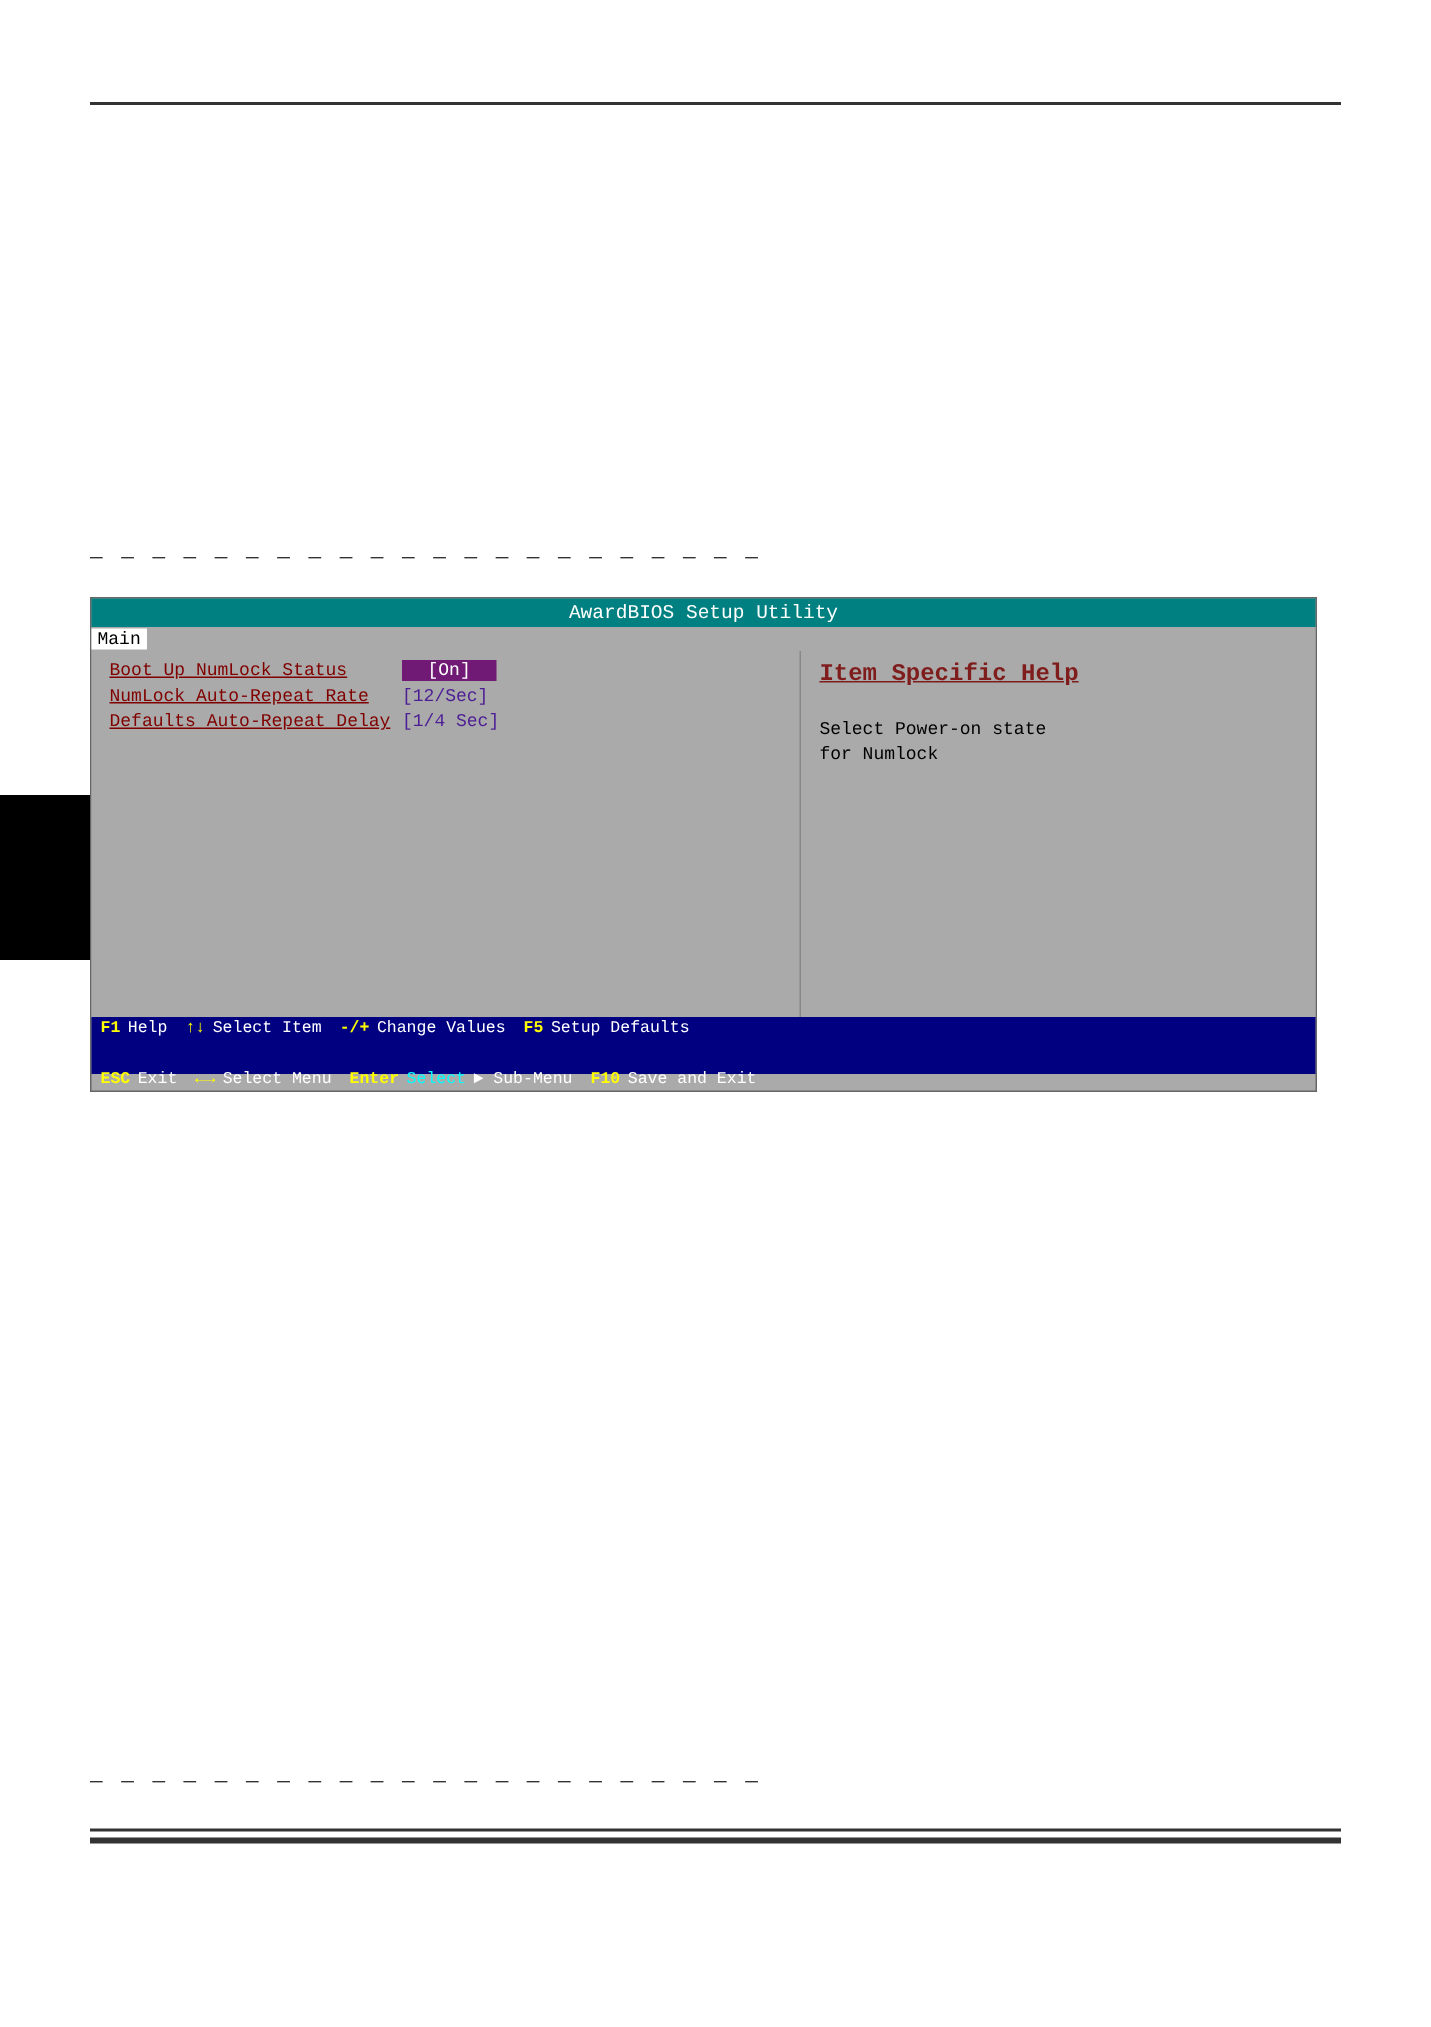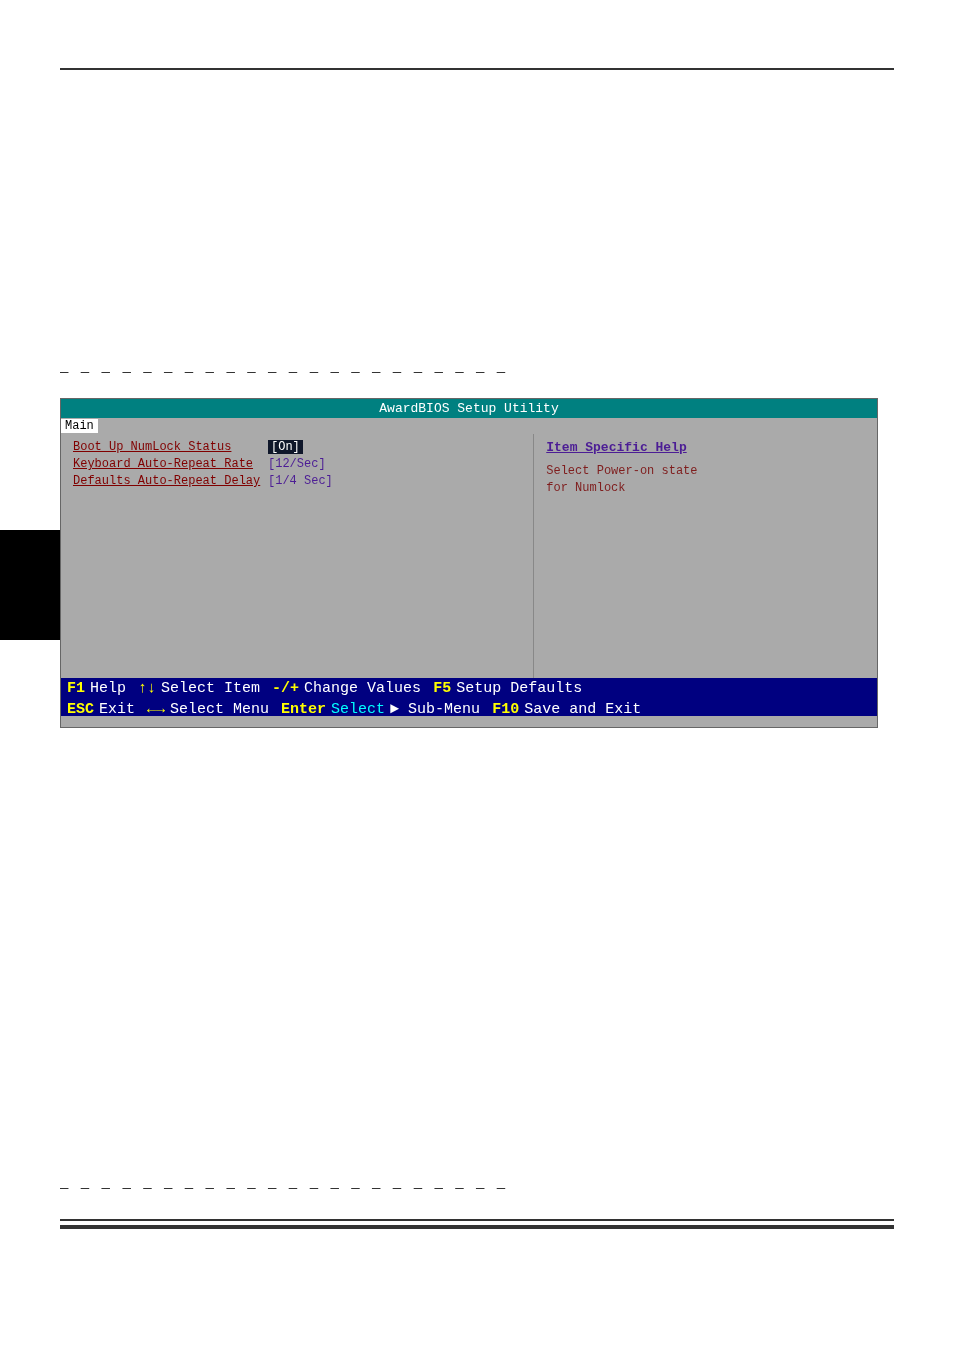--- a/index.html
+++ b/index.html
@@ -136,57 +136,57 @@
       font-size: 12px;
       text-decoration: underline;
     }
 
     .bios-setting-value {
       color: #4c1d95;
       font-size: 12px;
     }
 
     .bios-setting-value.highlighted {
-      background-color: #0f172a;
+      background-color: #701a75;
       color: #ffffff;
-      padding: 0 3px;
+      padding: 0 17px;
     }
 
     
     .bios-right {
       flex: 1;
       padding: 6px 12px;
     }
 
     .bios-help-title {
-      font-size: 13px;
-      color: #4c1d95;
+      font-size: 16px;
+      color: #7f1d1d;
       font-family: 'Courier New', Courier, monospace;
       font-weight: bold;
       text-decoration: underline;
-      margin-bottom: 8px;
+      margin-bottom: 20px;
     }
 
     .bios-help-text {
       font-size: 12px;
-      color: #7f1d1d;
+      color: #000000;
       font-family: 'Courier New', Courier, monospace;
       line-height: 1.4;
     }
 
     
     .bios-bottombar {
       background-color: #000080;
       color: #ffffff;
       display: flex;
       align-items: center;
       padding: 2px 6px;
-      font-size: 15px;
-      font-family: 'Courier New', Courier, monospace;
-      gap: 4px;
+      font-size: 11px;
+      font-family: 'Courier New', Courier, monospace;
+      gap: 22px;
       height: 38px;
       flex-wrap: wrap;
     }
 
     .bios-key {
       color: #ffff00;
       font-weight: bold;
       margin-right: 1px;
     }
 
@@ -289,21 +289,21 @@
     <div class="bios-main">
 
       <div class="bios-left">
 
         <div class="bios-setting-row">
           <span class="bios-setting-label">Boot Up NumLock Status</span>
           <span class="bios-setting-value highlighted">[On]</span>
         </div>
 
         <div class="bios-setting-row">
-          <span class="bios-setting-label">Keyboard Auto-Repeat Rate</span>
+          <span class="bios-setting-label">NumLock Auto-Repeat Rate</span>
           <span class="bios-setting-value">[12/Sec]</span>
         </div>
 
         <div class="bios-setting-row">
           <span class="bios-setting-label">Defaults Auto-Repeat Delay</span>
           <span class="bios-setting-value">[1/4 Sec]</span>
         </div>
       </div>
 
       <div class="bios-right">

